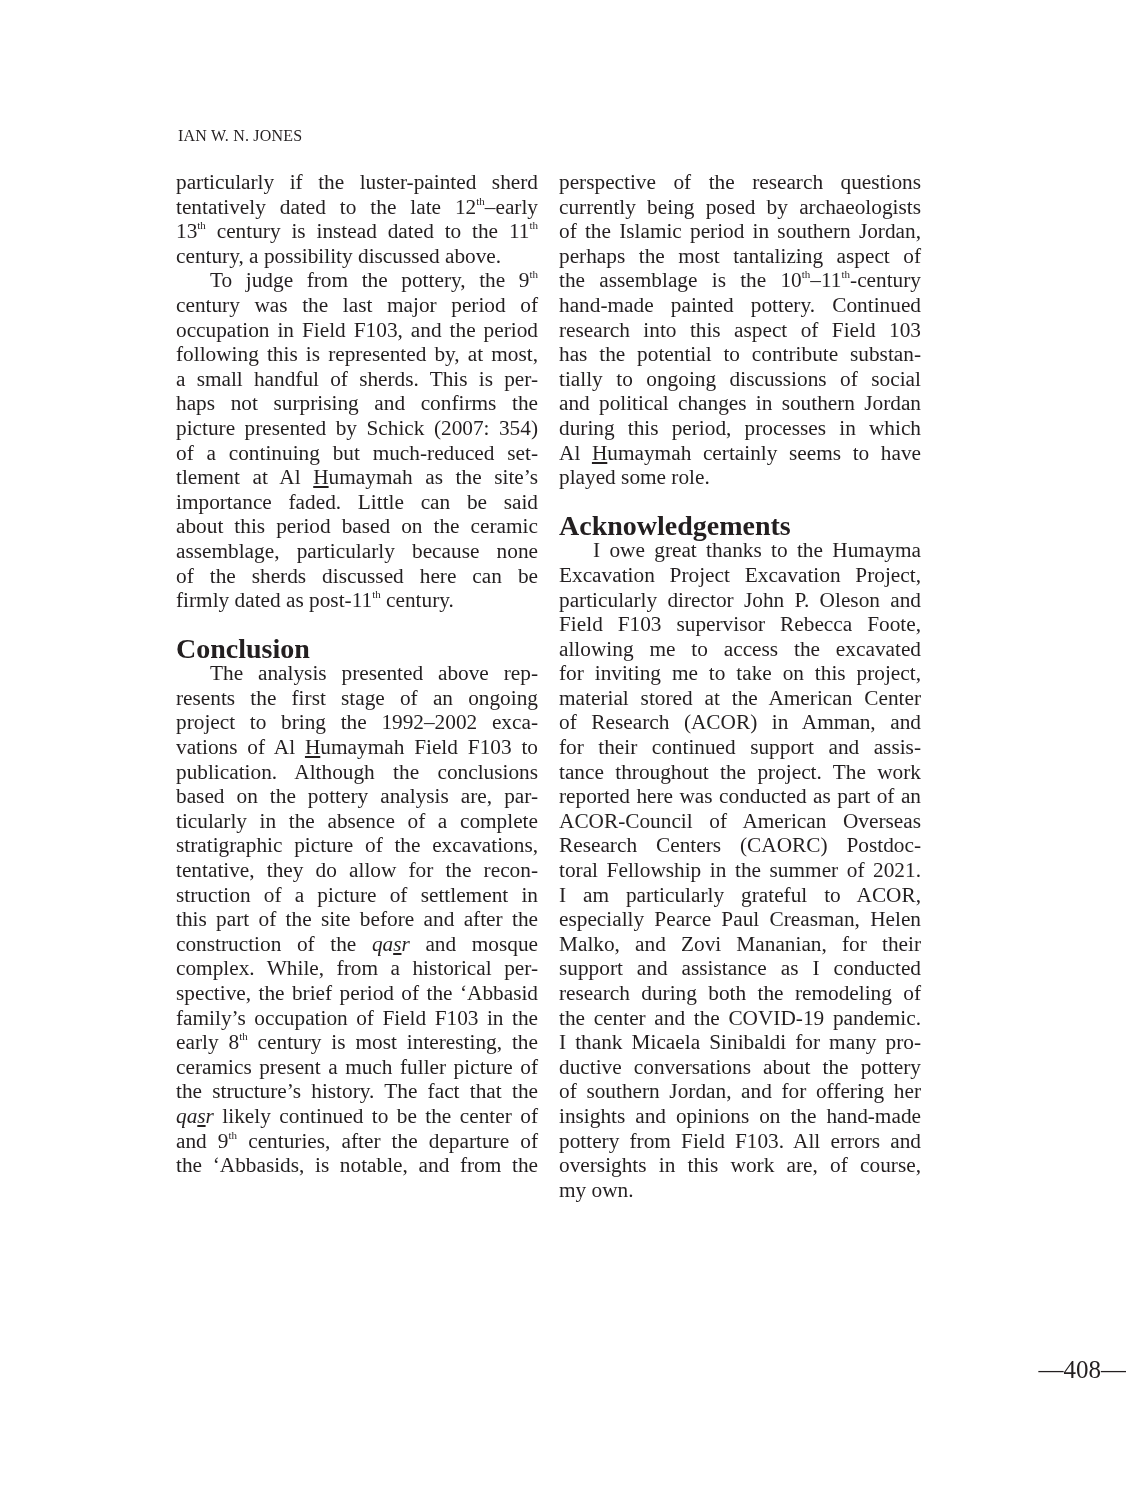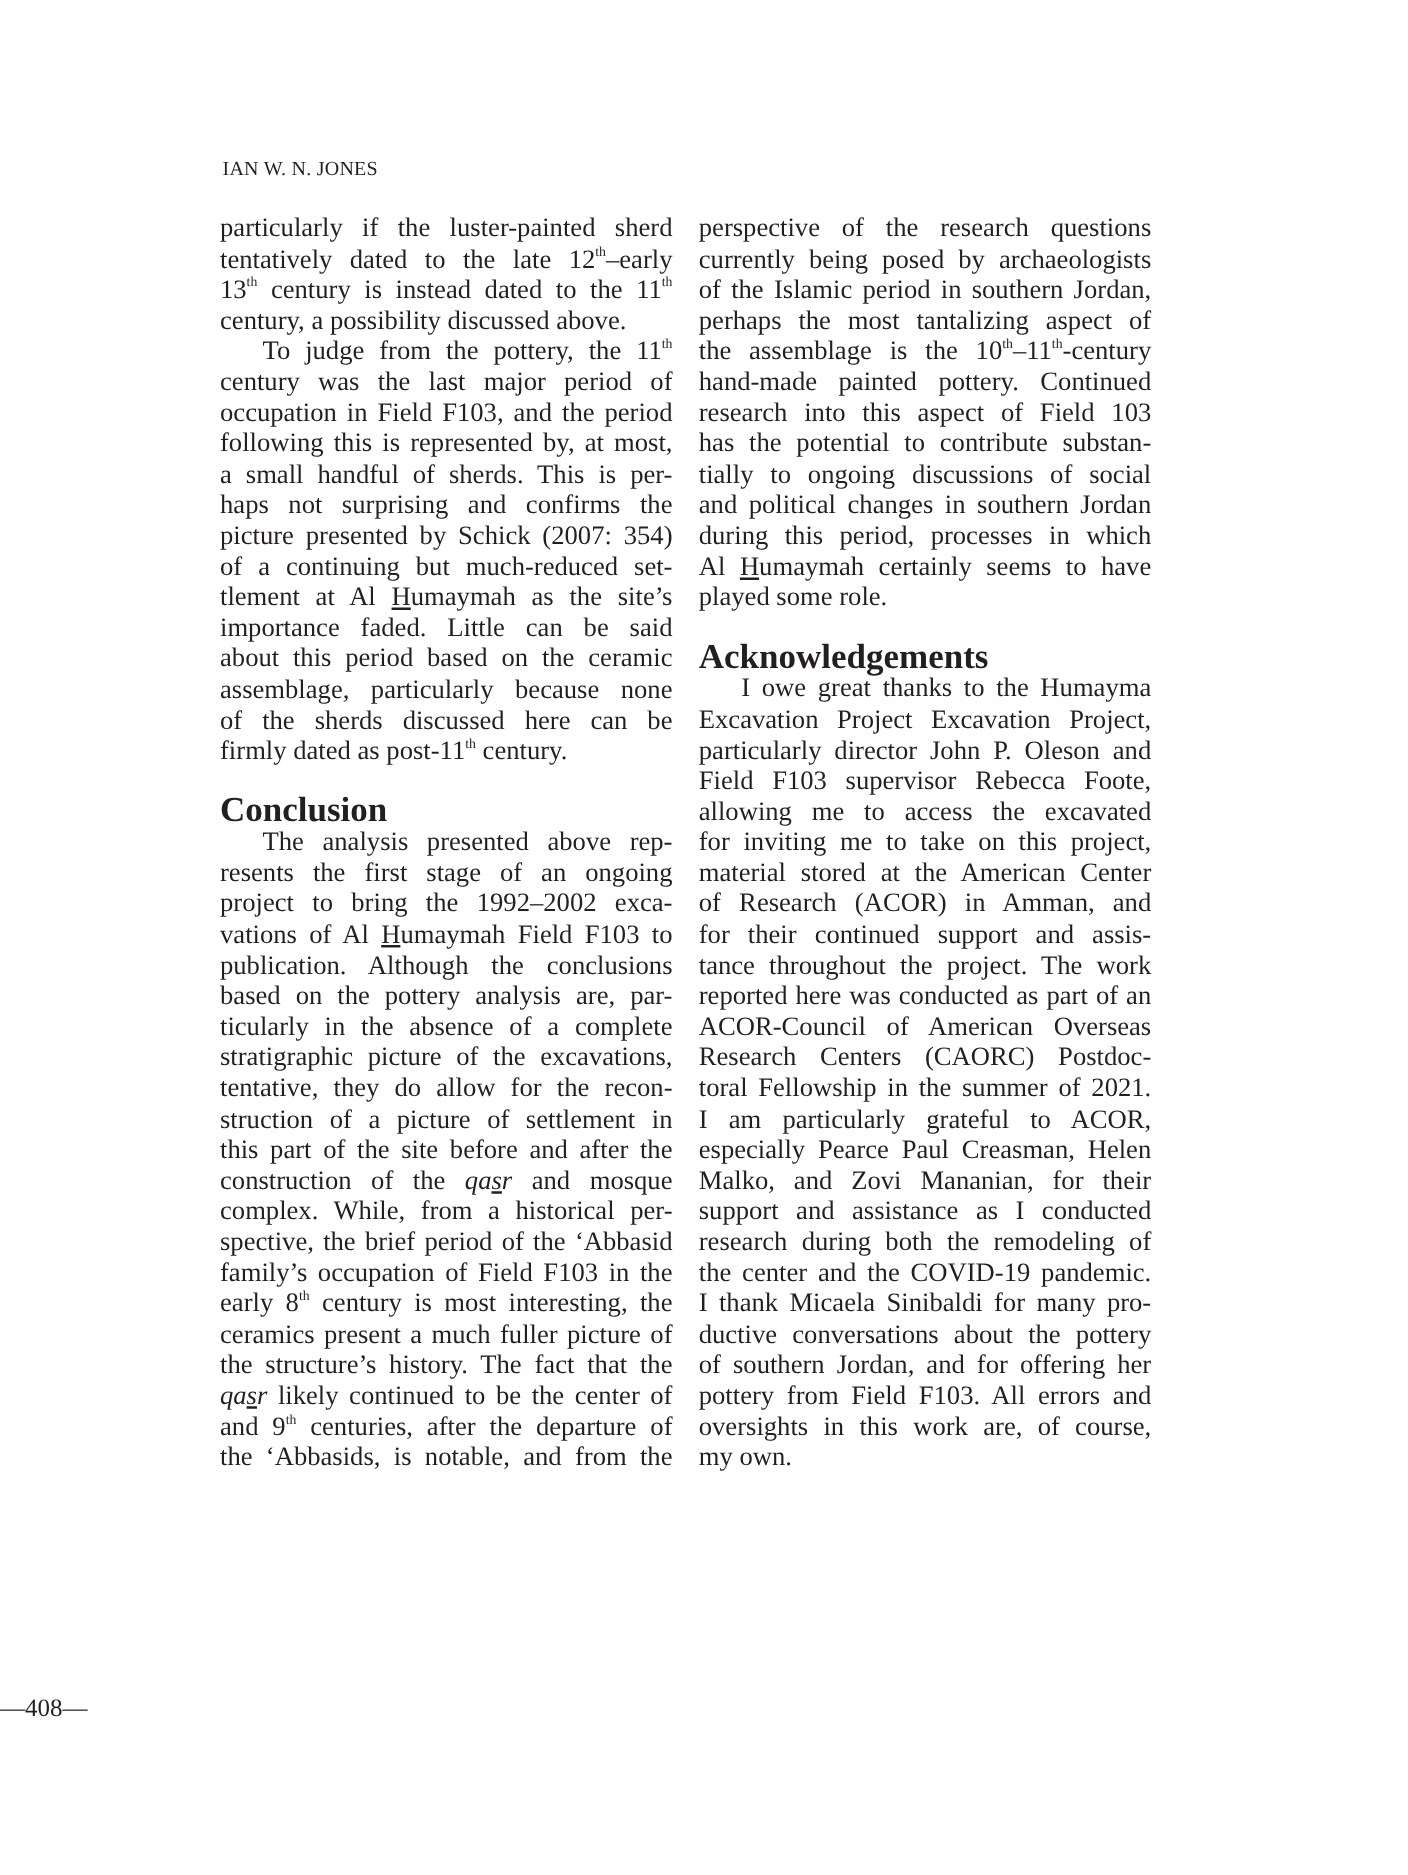--- a/index.html
+++ b/index.html
@@ -10,35 +10,35 @@
   .col-left { left: 176px; }
   .col-right { left: 559px; }
   .line { display: block; white-space: nowrap; text-align: justify; text-align-last: justify; height: 24.6px; }
   .line.last { text-align-last: left; }
   .indent { padding-left: 34px; }
   .heading { font-weight: bold; font-size: 28px; text-align-last: left; }
   .gap { height: 24px; }
   sup { font-size: 11px; line-height: 0; vertical-align: 9px; }
   .u { text-decoration: underline; text-underline-offset: 2px; }
   .i { font-style: italic; }
-  .folio { position: absolute; top: 1356px; left: 0; width: 1126px; text-align: left; font-size: 20px; }
+  .folio { position: absolute; top: 1356px; left: 0; width: 1126px; text-align: right; font-size: 25px; }
 </style>
 </head>
 <body>
 
 <div class="running-head">IAN W. N. JONES</div>
 
 <div class="col col-left">
 
   <span class="line">particularly if the luster-painted sherd</span>
   <span class="line"><span>tentatively dated to the late 12</span><sup>th</sup><span>–early</span></span>
   <span class="line"><span>13</span><sup>th</sup><span> century is instead dated to the 11</span><sup>th</sup></span>
   <span class="line last">century, a possibility discussed above.</span>
 
-  <span class="line indent"><span>To judge from the pottery, the 11</span><sup>th</sup></span>
+  <span class="line indent"><span>To judge from the pottery, the 9</span><sup>th</sup></span>
   <span class="line">century was the last major period of</span>
   <span class="line">occupation in Field F103, and the period</span>
   <span class="line">following this is represented by, at most,</span>
   <span class="line">a small handful of sherds. This is per-</span>
   <span class="line">haps not surprising and confirms the</span>
   <span class="line">picture presented by Schick (2007: 354)</span>
   <span class="line">of a continuing but much-reduced set-</span>
   <span class="line"><span>tlement at Al </span><span class="u">H</span><span>umaymah as the site’s</span></span>
   <span class="line">importance faded. Little can be said</span>
   <span class="line">about this period based on the ceramic</span>
@@ -103,18 +103,19 @@
   <span class="line">toral Fellowship in the summer of 2021.</span>
   <span class="line">I am particularly grateful to ACOR,</span>
   <span class="line">especially Pearce Paul Creasman, Helen</span>
   <span class="line">Malko, and Zovi Mananian, for their</span>
   <span class="line">support and assistance as I conducted</span>
   <span class="line">research during both the remodeling of</span>
   <span class="line">the center and the COVID-19 pandemic.</span>
   <span class="line">I thank Micaela Sinibaldi for many pro-</span>
   <span class="line">ductive conversations about the pottery</span>
   <span class="line">of southern Jordan, and for offering her</span>
+  <span class="line">insights and opinions on the hand-made</span>
   <span class="line">pottery from Field F103. All errors and</span>
   <span class="line">oversights in this work are, of course,</span>
   <span class="line last">my own.</span>
 </div>
 
 <div class="folio">—408—</div>
 
 </body></html>

